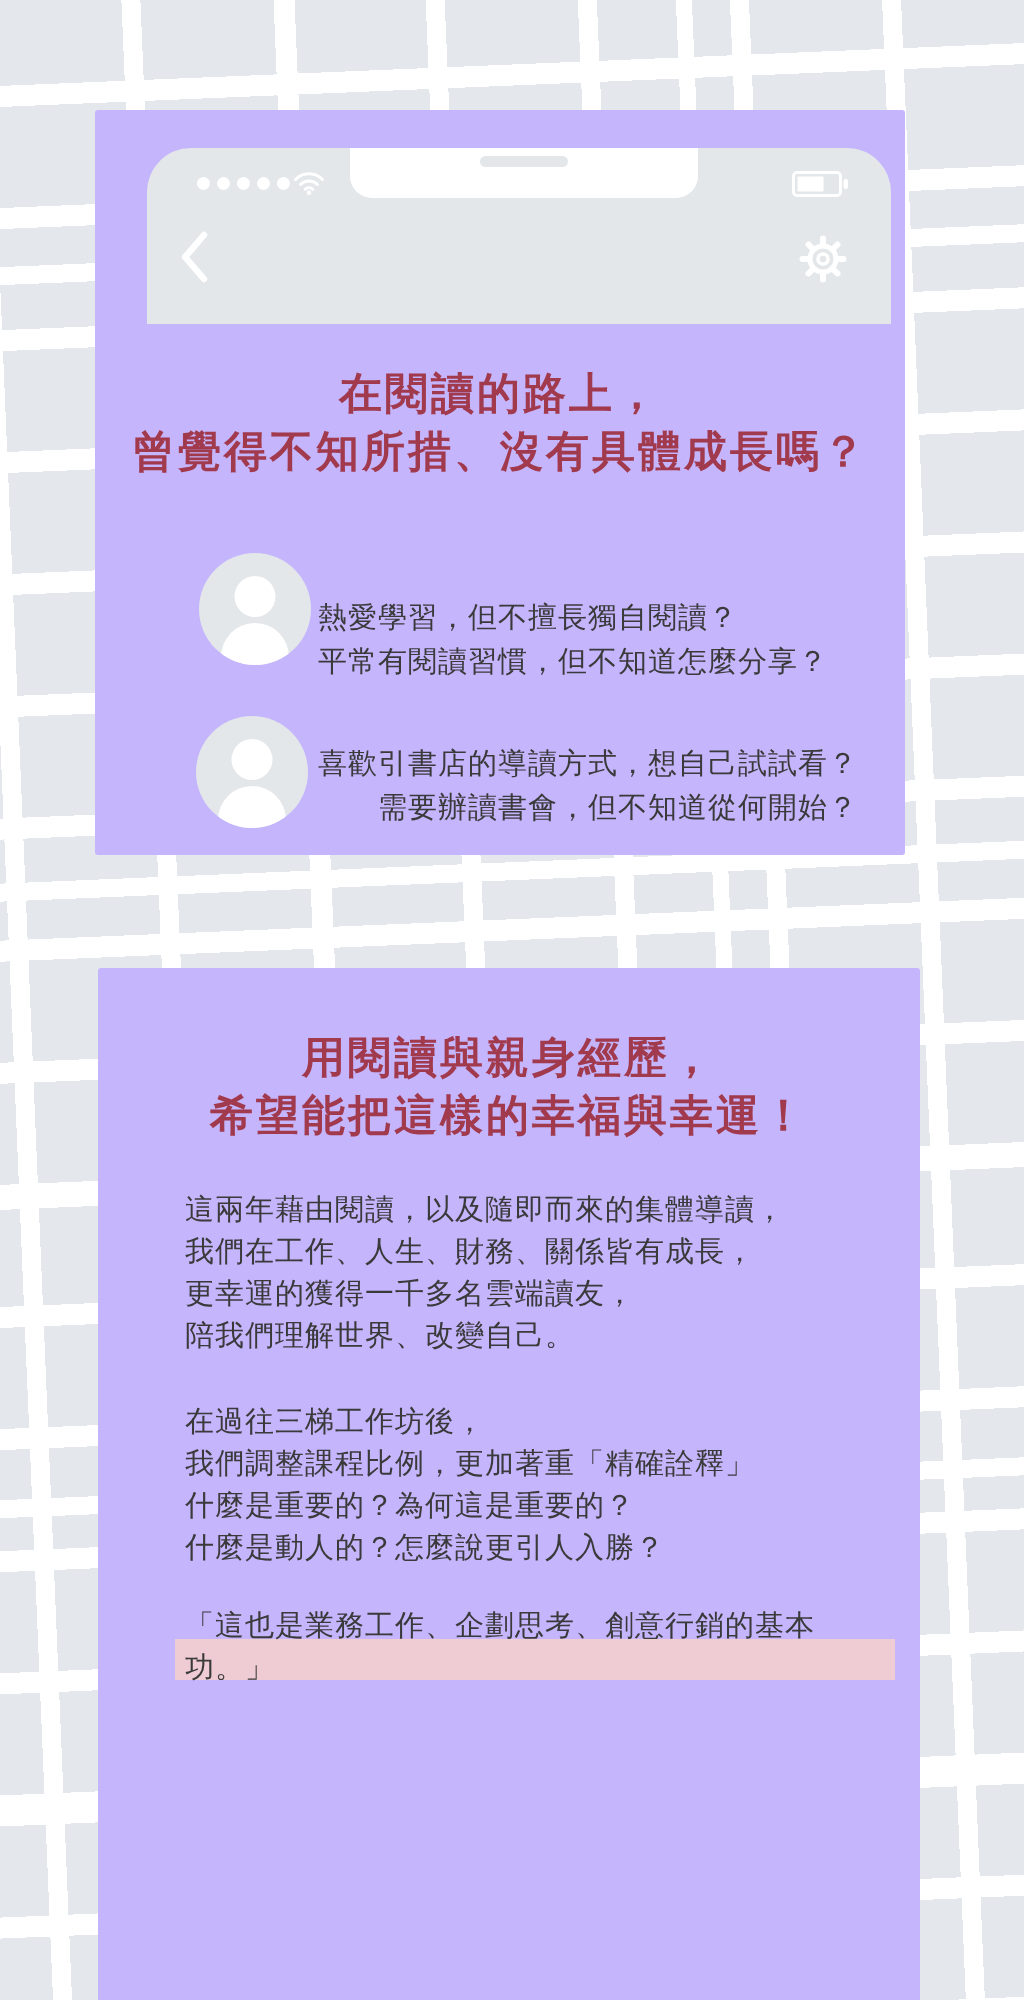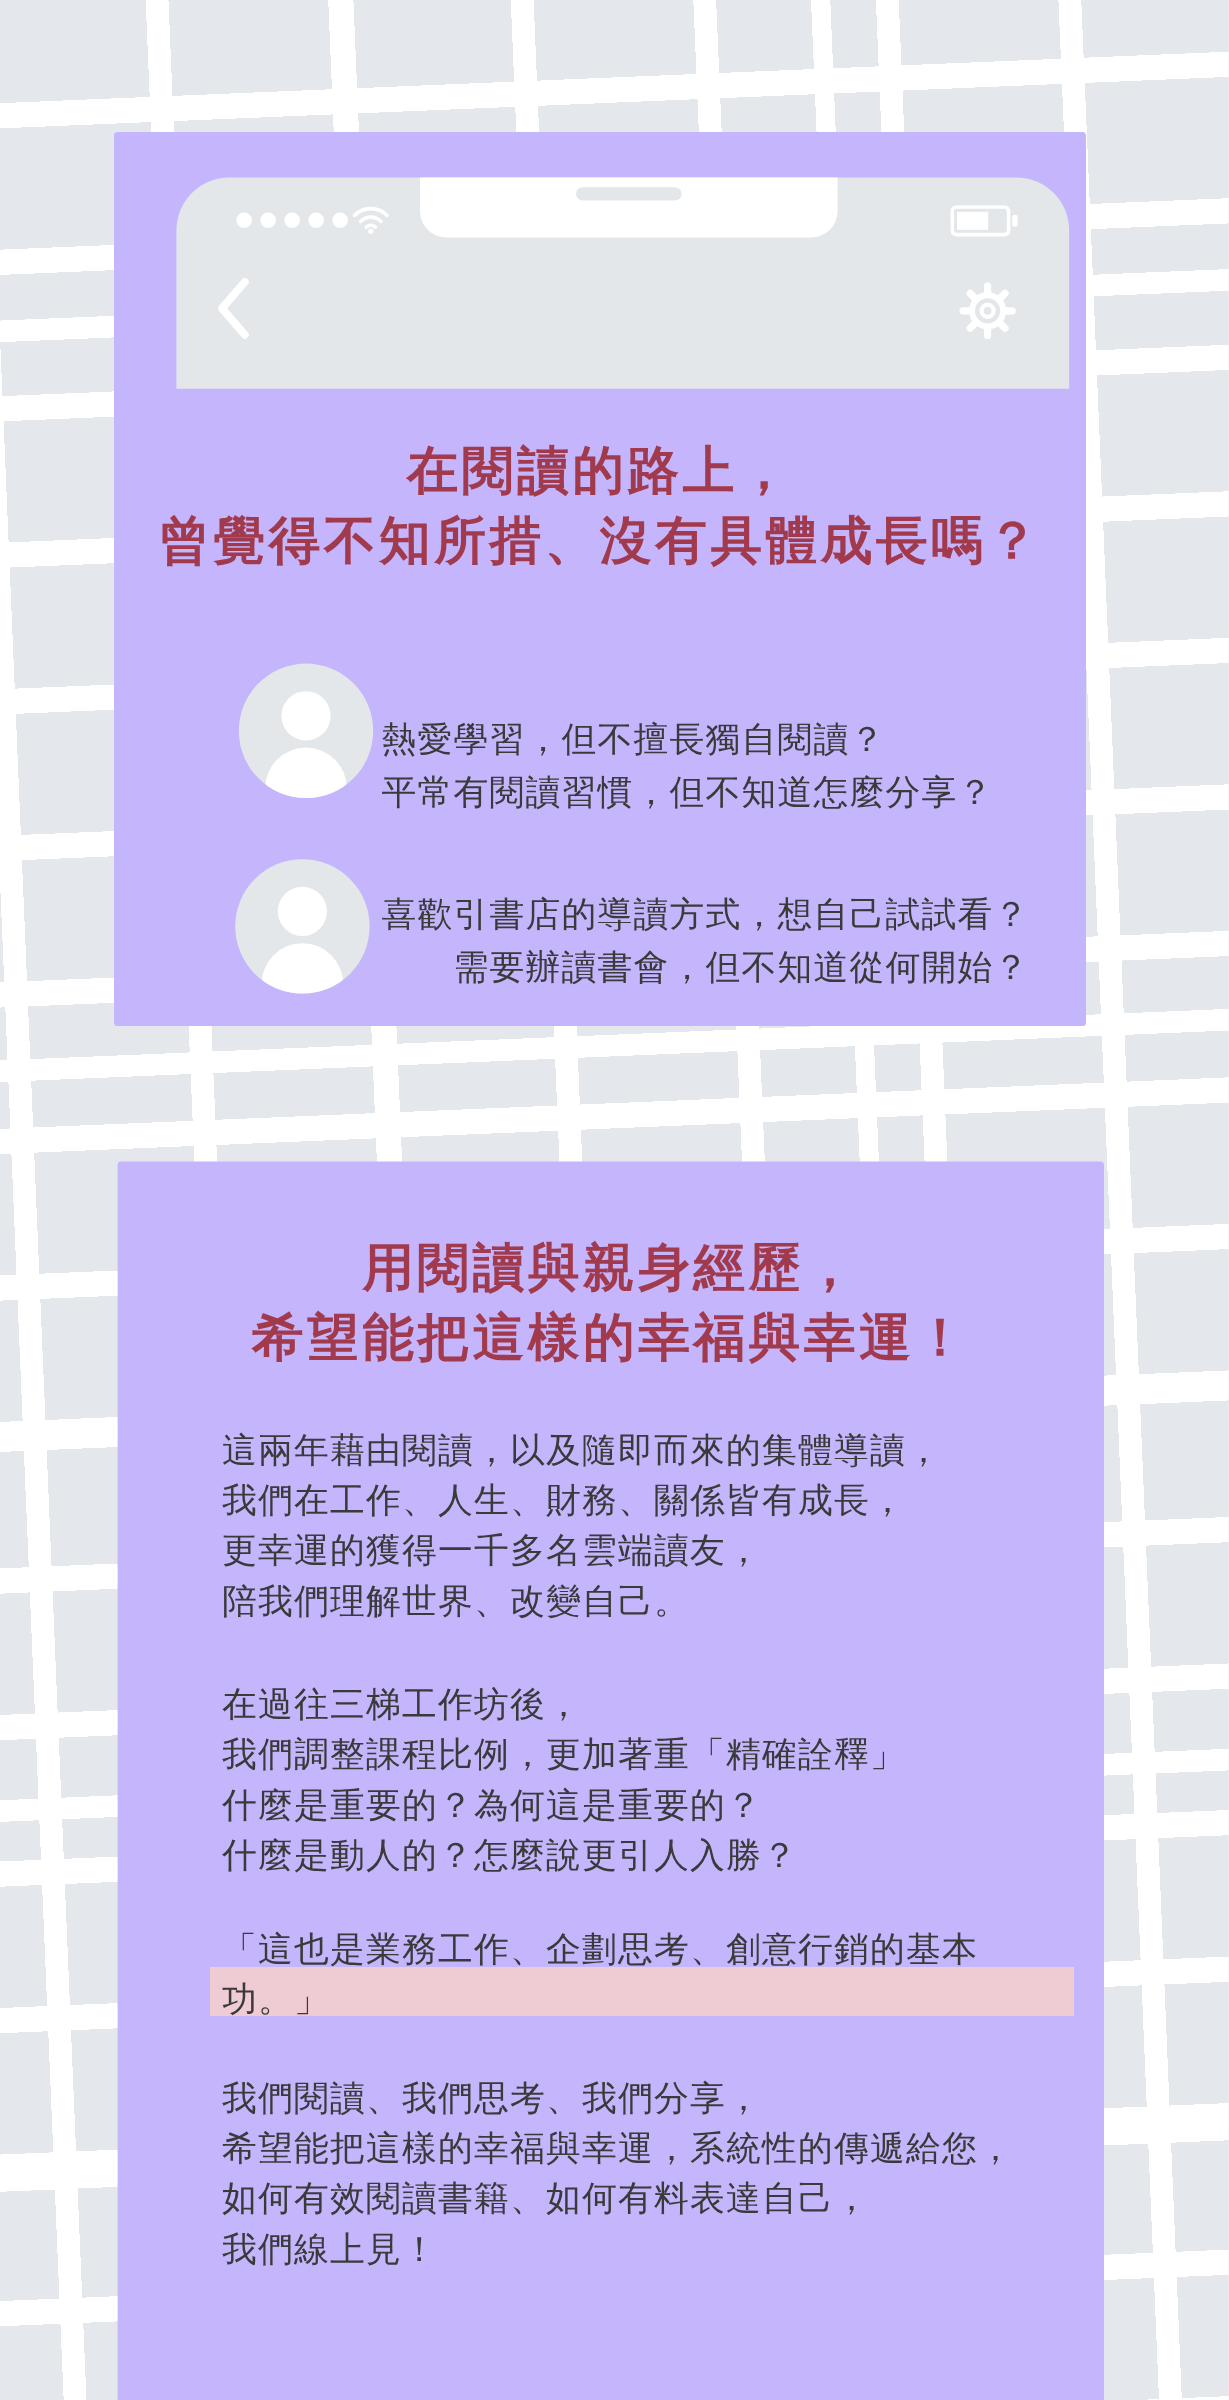--- a/index.html
+++ b/index.html
@@ -194,20 +194,14 @@
     </p>
     <p class="p2">
       <span>在過往三梯工作坊後，</span>
       <span>我們調整課程比例，更加著重「精確詮釋」</span>
       <span>什麼是重要的？為何這是重要的？</span>
       <span>什麼是動人的？怎麼說更引人入勝？</span>
     </p>
     <p class="p3">
       <span class="hl">「這也是業務工作、企劃思考、創意行銷的基本功。」</span>
     </p>
-    <p class="p4">
-      <span>我們閱讀、我們思考、我們分享，</span>
-      <span>希望能把這樣的幸福與幸運，系統性的傳遞給您，</span>
-      <span>如何有效閱讀書籍、如何有料表達自己，</span>
-      <span>我們線上見！</span>
-    </p>
   </div>
 </div>
 
 </body></html>

